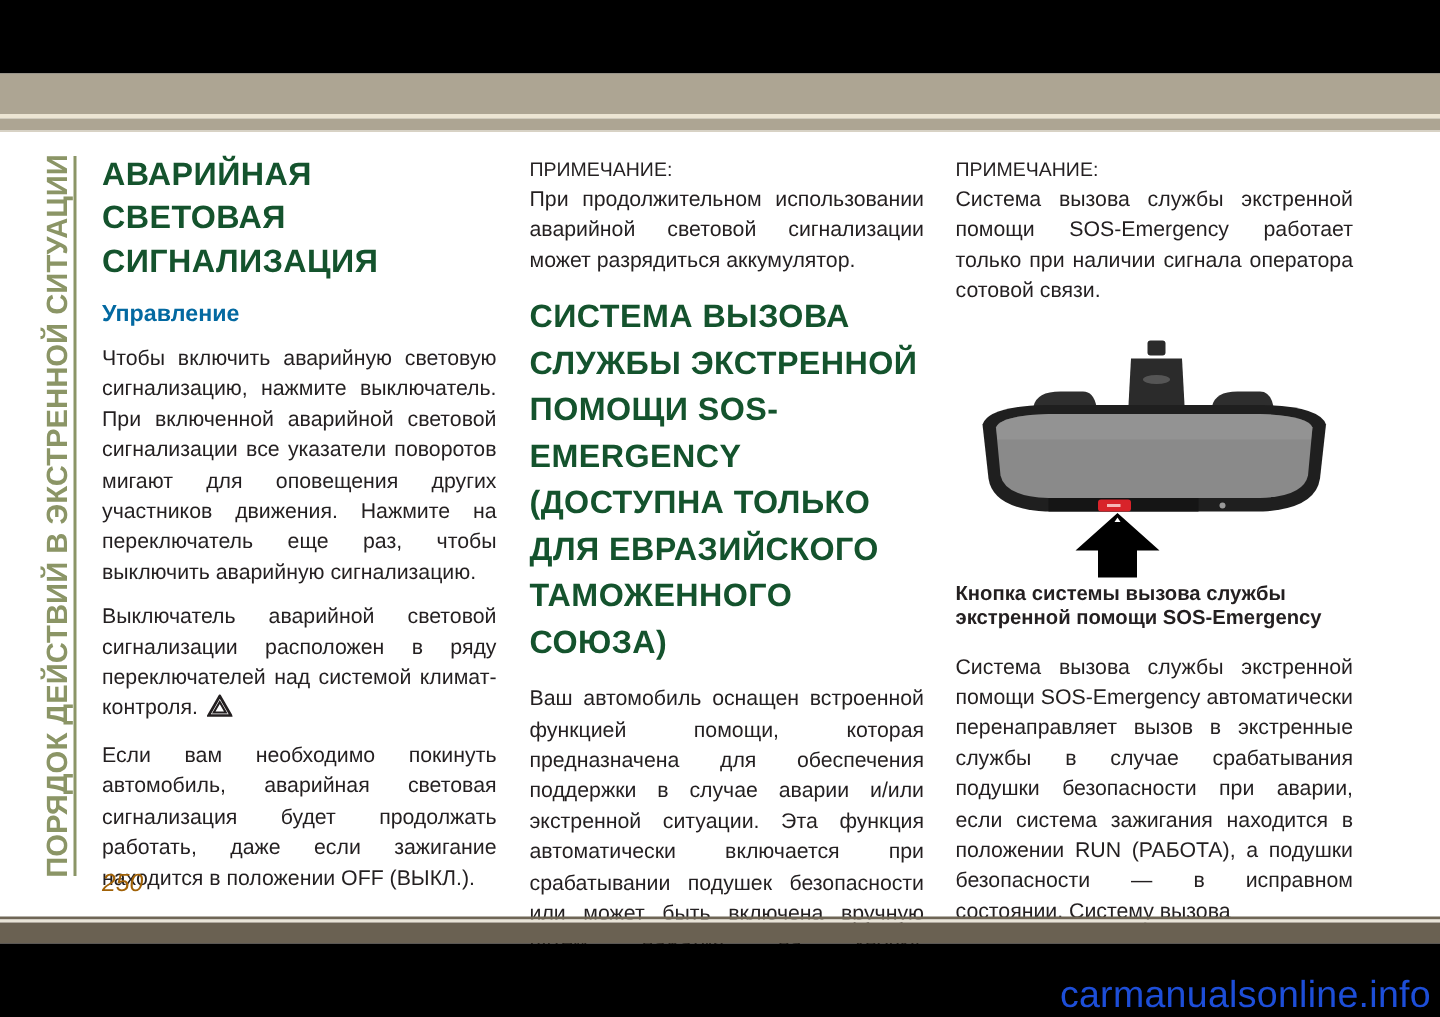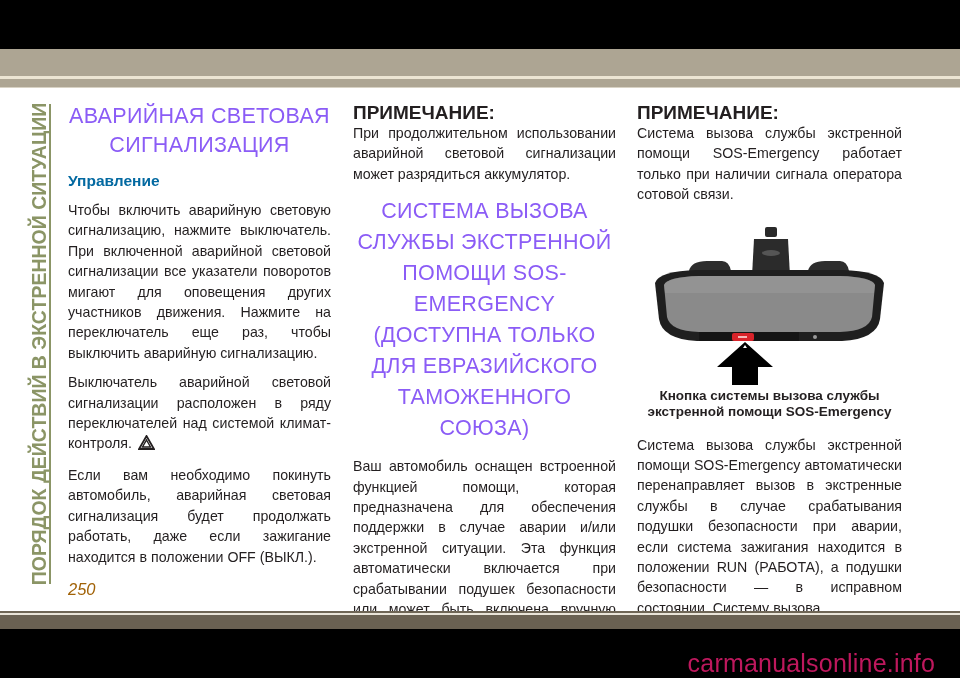--- a/index.html
+++ b/index.html
@@ -13,22 +13,22 @@
   .top-band { position:absolute; left:0; top:49px; width:960px; height:27px; background:#ada593; }
   .top-line { position:absolute; left:0; top:76px; width:960px; height:3px; background:#ece5d3; }
   .top-band2 { position:absolute; left:0; top:79px; width:960px; height:8px; background:#ada593; }
   .top-edge { position:absolute; left:0; top:87px; width:960px; height:1px; background:#d8d2c4; }
 
   .bot-line1 { position:absolute; left:0; top:611px; width:960px; height:2px; background:#6f6656; }
   .bot-line2 { position:absolute; left:0; top:613px; width:960px; height:2px; background:#e9e4d8; }
   .bot-band { position:absolute; left:0; top:615px; width:960px; height:14px; background:#6a6152; }
   .bot-black { position:absolute; left:0; top:629px; width:960px; height:49px; background:#000; }
   .watermark {
-    position:absolute; right:25px; top:649px;
-    font-size:25px; color:#be185d; letter-spacing:0.2px;
+    position:absolute; right:6px; top:649px;
+    font-size:25px; color:#1d4ed8; letter-spacing:0.2px;
   }
 
   .side-tab {
     position:absolute; left:28px; top:104px; width:22px; height:480px;
   }
   .side-tab-text {
     position:absolute; left:50%; top:50%;
     transform:translate(-50%,-50%) rotate(-90deg);
     white-space:nowrap; font-size:19.5px; font-weight:bold; color:#8b9566;
     letter-spacing:0px;
@@ -36,32 +36,32 @@
   .side-tab-rule {
     position:absolute; left:49px; top:104px; width:2px; height:480px; background:#8b9566;
   }
 
   .col { position:absolute; top:96px; }
   .col1 { left:68px; width:263px; }
   .col2 { left:353px; width:263px; }
   .col3 { left:637px; width:265px; }
 
   .h1 {
-    font-size:21.5px; font-weight:normal; line-height:29px; margin:6px 0 12px 0;
-    color:#8b5cf6; letter-spacing:0.3px;text-align:center;
+    font-size:21.5px; font-weight:bold; line-height:29px; margin:6px 0 12px 0;
+    color:#14532d; letter-spacing:0.3px;
   }
   .h1.big { margin-top:12px; line-height:31px; }
   .subhead { font-size:15.5px; font-weight:bold; color:#0369a1; margin:0 0 10px 0; }
   p { margin:0 0 9px 0; font-size:14.2px; line-height:20.4px; text-align:justify; }
-  .note-label { font-size:19px; font-weight:bold; margin:8px 0 1px 0; line-height:18px; }
+  .note-label { font-size:13px; font-weight:normal; margin:8px 0 1px 0; line-height:18px; }
 
   .hazard-icon { display:inline-block; vertical-align:-2px; margin-left:6px; }
 
   .figure { position:relative; width:265px; height:165px; margin:16px 0 2px 0; }
-  .caption { font-size:13.5px; font-weight:bold; text-align:center; line-height:16.5px; margin:0 0 14px 0; }
+  .caption { font-size:13.5px; font-weight:bold; line-height:16.5px; margin:0 0 14px 0; }
 
   .page-num { position:absolute; left:68px; top:580px; font-size:16.5px; color:#a16207;font-style:italic; }
 </style>
 </head>
 <body>
 
 <div class="top-black"></div>
 <div class="top-band"></div>
 <div class="top-line"></div>
 <div class="top-band2"></div>

